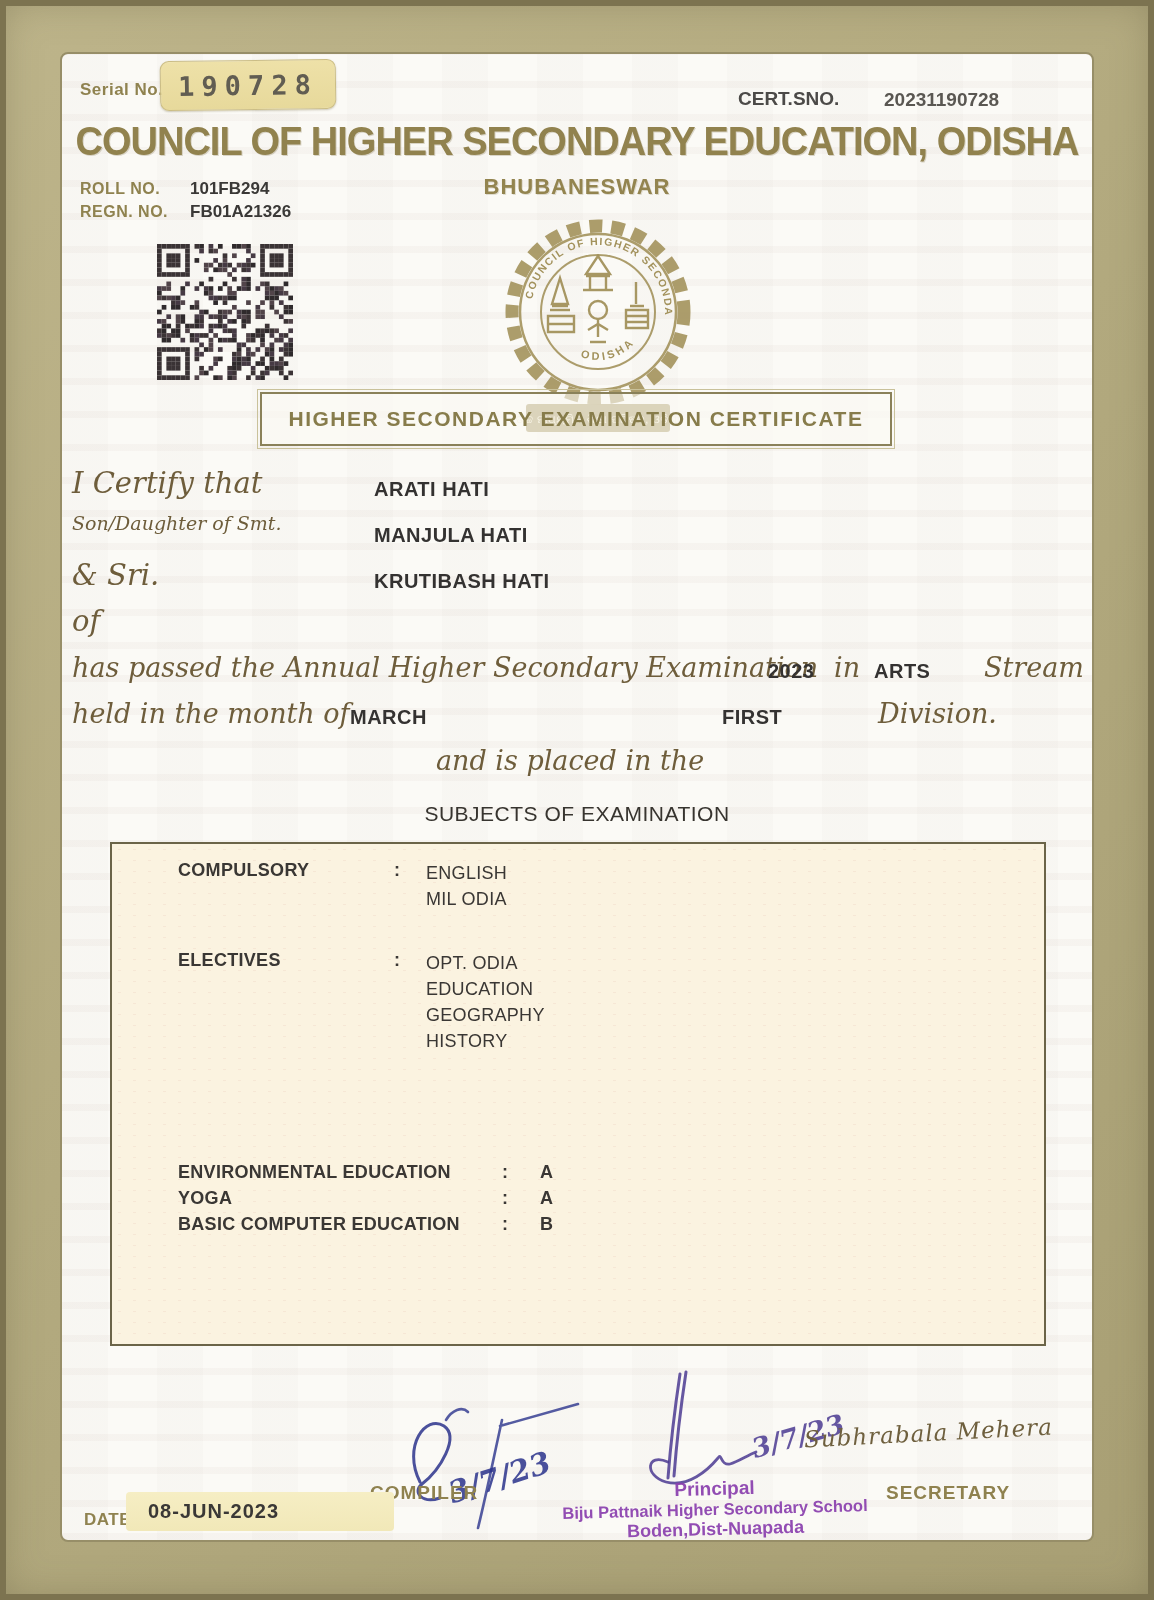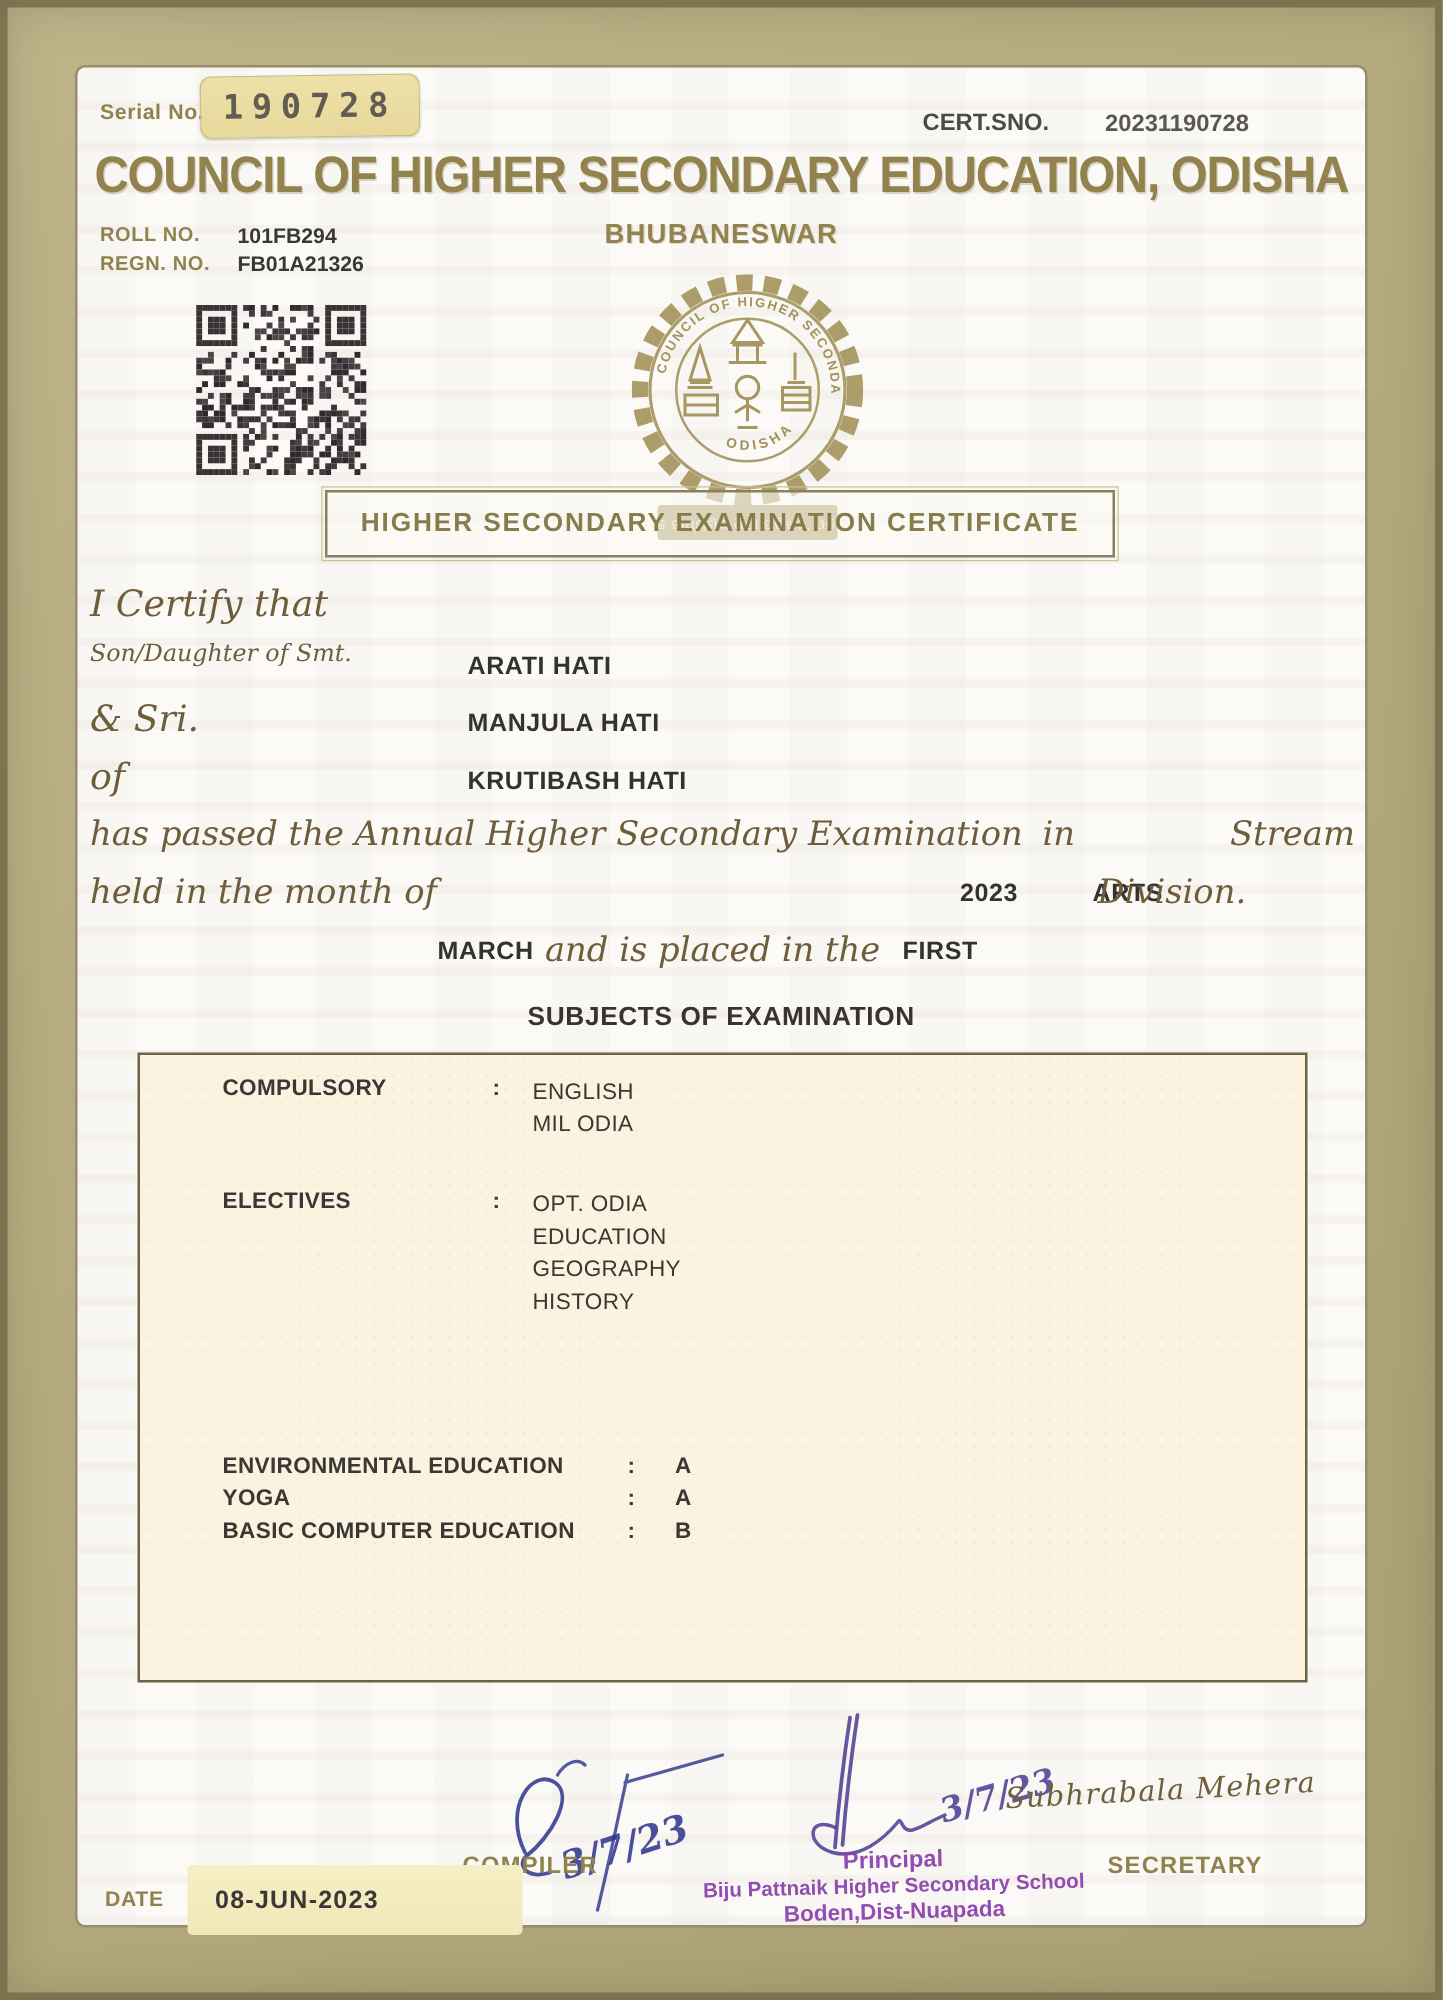--- a/index.html
+++ b/index.html
@@ -32,22 +32,22 @@
     color:#91824e; letter-spacing:-1px; transform:scaleY(1.08);
     text-shadow:1px 1px 0 rgba(120,105,60,.25); white-space:nowrap; }
   .city { width:100%; text-align:center; font-weight:bold; font-size:22px; color:#93844f;
     letter-spacing:1px; text-shadow:1px 1px 0 rgba(120,105,60,.2); }
   .banner-box {
     border:2px solid #8a8159; outline:1px solid #c9c19a; outline-offset:2px;
     display:flex; align-items:center; justify-content:center; background:rgba(252,250,243,.6);
   }
   .banner-box span { font-weight:bold; font-size:21px; color:#877c4b; letter-spacing:1.5px; }
   .script { font-family:"DejaVu Serif", serif; font-style:italic; color:#6e5d3b; font-size:27px; }
-  .fill-val { font-weight:bold; color:#343231; font-size:20px; letter-spacing:.5px;margin-top:44px; }
-  .subjects-head { width:100%; text-align:center; font-weight:bold; font-size:21px; color:#37342f; letter-spacing:.5px; }
+  .fill-val { font-weight:bold; color:#343231; font-size:20px; letter-spacing:.5px; }
+  .subjects-head { width:100%; text-align:center; font-weight:normal; font-size:21px; color:#37342f; letter-spacing:.5px; }
   .subjects-box {
     border:2px solid #6b6448;
     background:
       radial-gradient(rgba(205,125,115,.10) 1px, transparent 1.4px),
       #fbf3e0;
     background-size:15px 11px;
   }
   .sub-lbl { font-weight:bold; font-size:18px; color:#3a3734; letter-spacing:.3px; }
   .sub-val { font-weight:normal; font-size:18px; color:#3a3734; line-height:26px; letter-spacing:.3px; }
   .stamp { color:#8a3fae; font-weight:bold; transform:rotate(-1.5deg); opacity:.92; text-align:center; white-space:nowrap; }
@@ -585,17 +585,17 @@
   <div class="abs stamp" style="left:468px; top:1424px; width:370px;">
     <div style="font-size:19px;">Principal</div>
     <div style="font-size:16.5px;">Biju Pattnaik Higher Secondary School</div>
     <div style="font-size:18px;">Boden,Dist-Nuapada</div>
   </div>
 
   <span class="abs sec-script" style="left:742px; top:1366px;">Subhrabala Mehera</span>
   <span class="abs lbl" style="left:824px; top:1428px; font-size:19px; letter-spacing:1px;">SECRETARY</span>
 
   <span class="abs lbl" style="left:22px; top:1456px;">DATE</span>
-  <div class="abs date-box" style="left:88px; top:1438px; width:268px; height:56px;">
+  <div class="abs date-box" style="left:64px; top:1438px; width:268px; height:39px;">
     <span class="val-dark" style="font-size:20px; margin-left:22px; letter-spacing:1px;">08-JUN-2023</span>
   </div>
 
 </div>
 
 </body></html>

